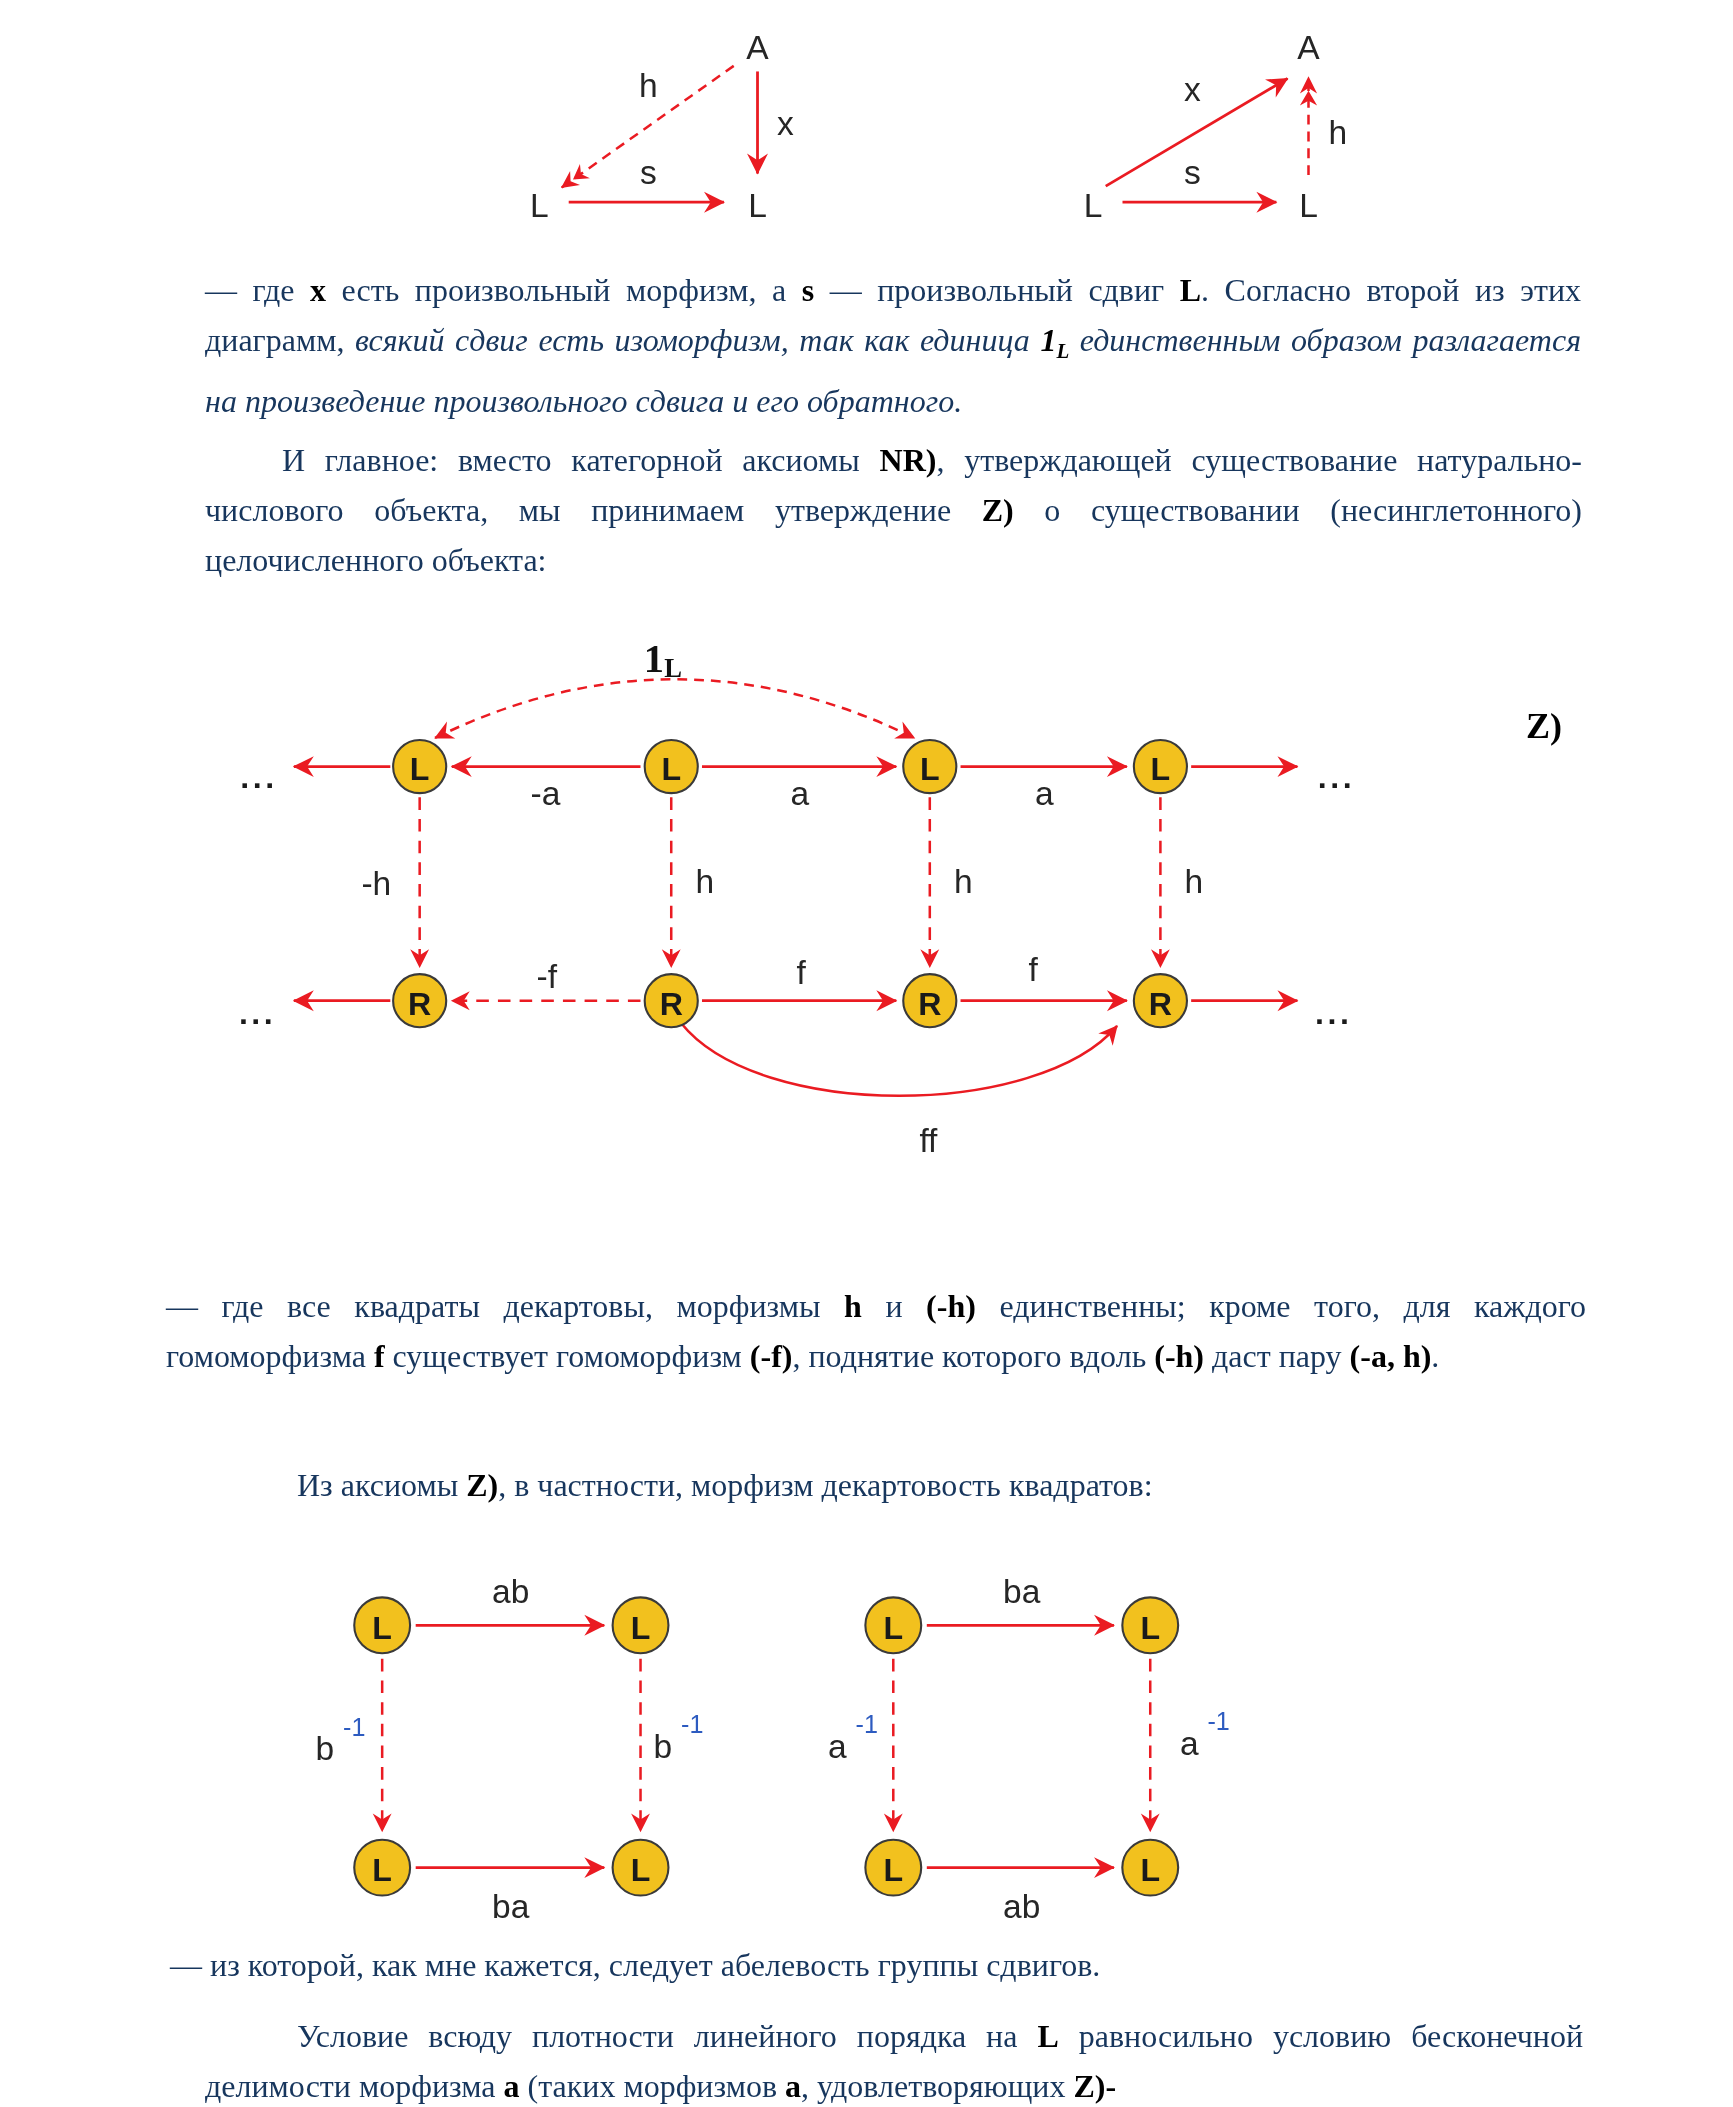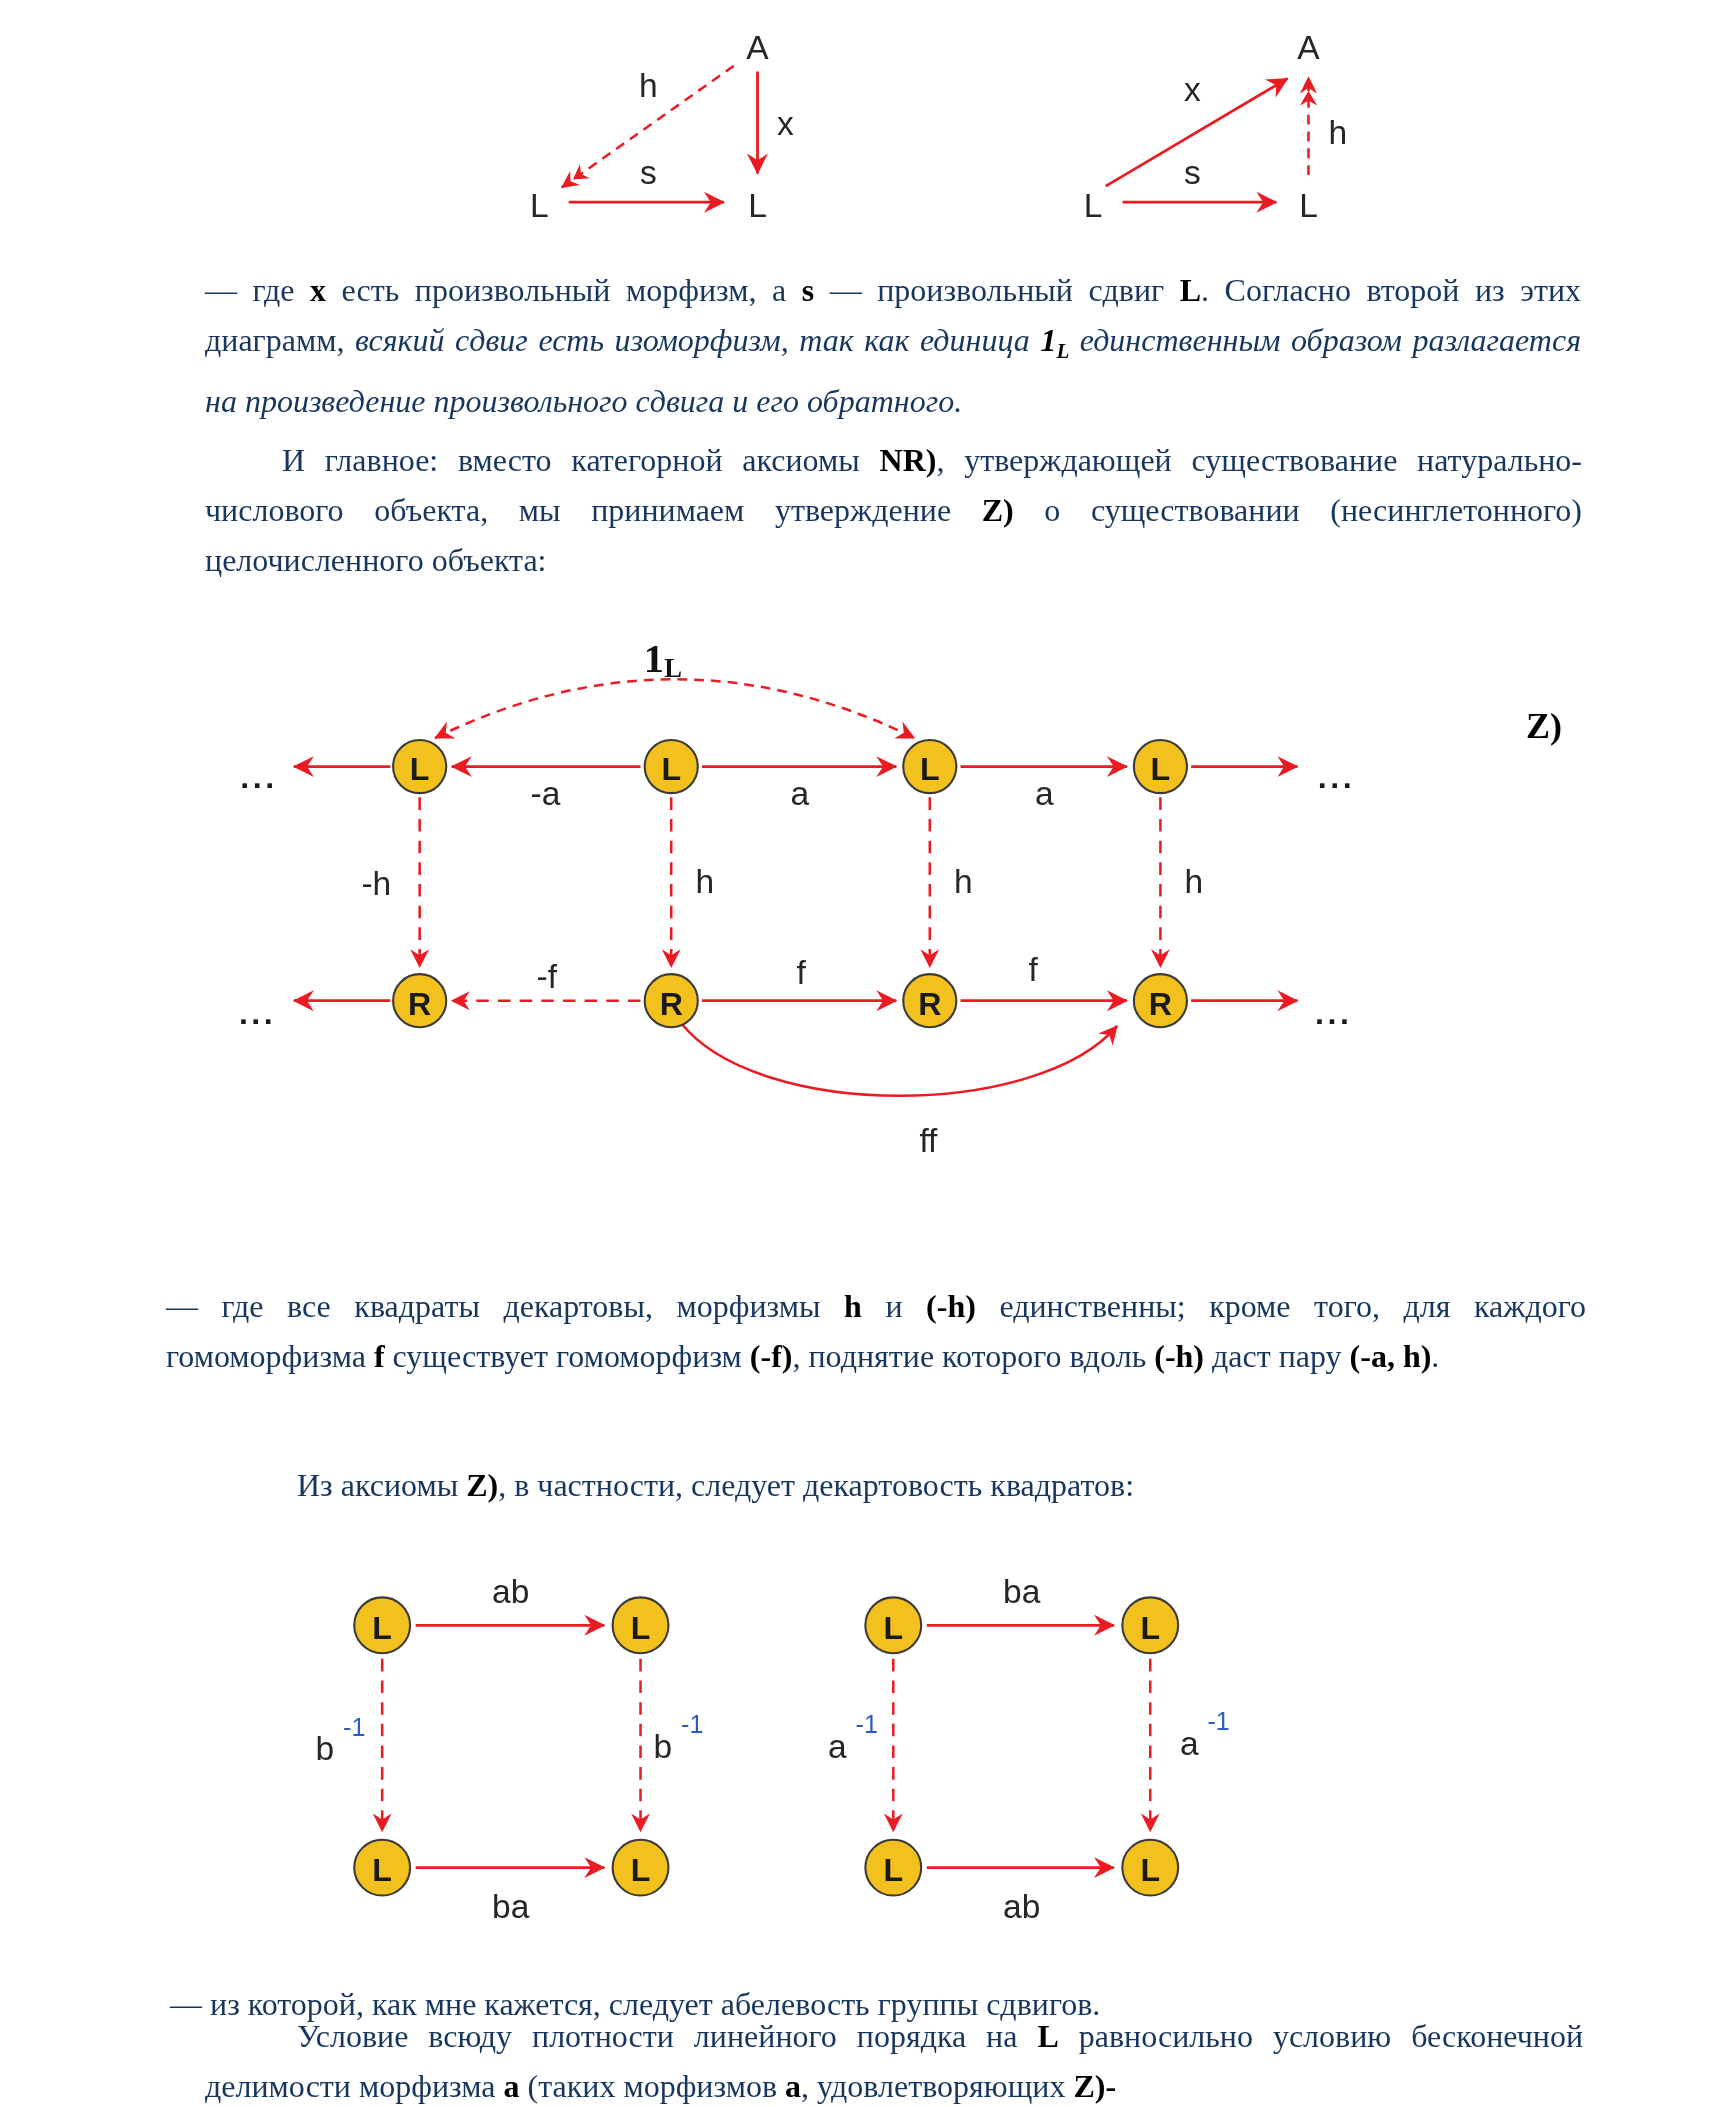--- a/index.html
+++ b/index.html
@@ -144,21 +144,21 @@
     <text class="nlabel" x="320" y="576" text-anchor="middle" dominant-baseline="central">R</text>
     <text class="nlabel" x="680" y="576" text-anchor="middle" dominant-baseline="central">R</text>
     <text class="nlabel" x="1050" y="576" text-anchor="middle" dominant-baseline="central">R</text>
     <text class="nlabel" x="1380" y="576" text-anchor="middle" dominant-baseline="central">R</text>
   </g>
 </svg>
 
 <div class="ztag">Z)</div>
 
 <div class="para" style="left:166px; top:1281px; width:1420px;"><span class="run-n">— где все квадраты декартовы, морфизмы </span><span class="run-b">h</span><span class="run-n"> и </span><span class="run-b">(-h)</span><span class="run-n"> единственны; кроме того, для каждого гомоморфизма </span><span class="run-b">f</span><span class="run-n"> существует гомоморфизм </span><span class="run-b">(-f)</span><span class="run-n">, поднятие которого вдоль </span><span class="run-b">(-h)</span><span class="run-n"> даст пару </span><span class="run-b">(-a, h)</span><span class="run-n">.</span></div>
-<div class="para single" style="left:297px; top:1460px;"><span class="run-n">Из аксиомы </span><span class="run-b">Z)</span><span class="run-n">, в частности, следует декартовость квадратов:</span></div>
+<div class="para single" style="left:297px; top:1460px;"><span class="run-n">Из аксиомы </span><span class="run-b">Z)</span><span class="run-n">, в частности, морфизм декартовость квадратов:</span></div>
 
 <svg class="dia" style="left:266px; top:1559px;" width="1006" height="398" viewBox="0 0 1440 570">
   <defs>
     <marker id="ah-c" viewBox="0 0 12 12" refX="10.5" refY="6" markerWidth="9" markerHeight="9" orient="auto-start-reverse">
       <path d="M1,1 L11,6 L1,11 L4.2,6 Z" fill="#ea1b22"></path>
     </marker>
   </defs>
 
   <g>
     <line class="solidln" x1="214" y1="95" x2="484" y2="95" marker-end="url(#ah-c)"></line>
@@ -196,15 +196,15 @@
     <text class="nlabel" x="1266" y="446" text-anchor="middle" dominant-baseline="central">L</text>
     <text class="elabel" x="1082" y="46" text-anchor="middle" dominant-baseline="central">ba</text>
     <text class="elabel" x="1082" y="498" text-anchor="middle" dominant-baseline="central">ab</text>
     <text class="elabel" x="818" y="268" text-anchor="middle" dominant-baseline="central">a</text>
     <text class="suplbl" x="860" y="236" text-anchor="middle" dominant-baseline="central">-1</text>
     <text class="elabel" x="1322" y="264" text-anchor="middle" dominant-baseline="central">a</text>
     <text class="suplbl" x="1364" y="232" text-anchor="middle" dominant-baseline="central">-1</text>
   </g>
 </svg>
 
-<div class="para single" style="left:170px; top:1940px;margin-top:39px;"><span class="run-n">— из которой, как мне кажется, следует абелевость группы сдвигов.</span></div>
+<div class="para single" style="left:170px; top:1940px;"><span class="run-n">— из которой, как мне кажется, следует абелевость группы сдвигов.</span></div>
 <div class="para" style="left:205px; top:2011px; width:1378px; text-indent:92px;"><span class="run-n">Условие всюду плотности линейного порядка на </span><span class="run-b">L</span><span class="run-n"> равносильно условию бесконечной делимости морфизма </span><span class="run-b">a</span><span class="run-n"> (таких морфизмов </span><span class="run-b">a</span><span class="run-n">, удовлетворяющих </span><span class="run-b">Z)-</span></div>
 
 
 </body></html>

